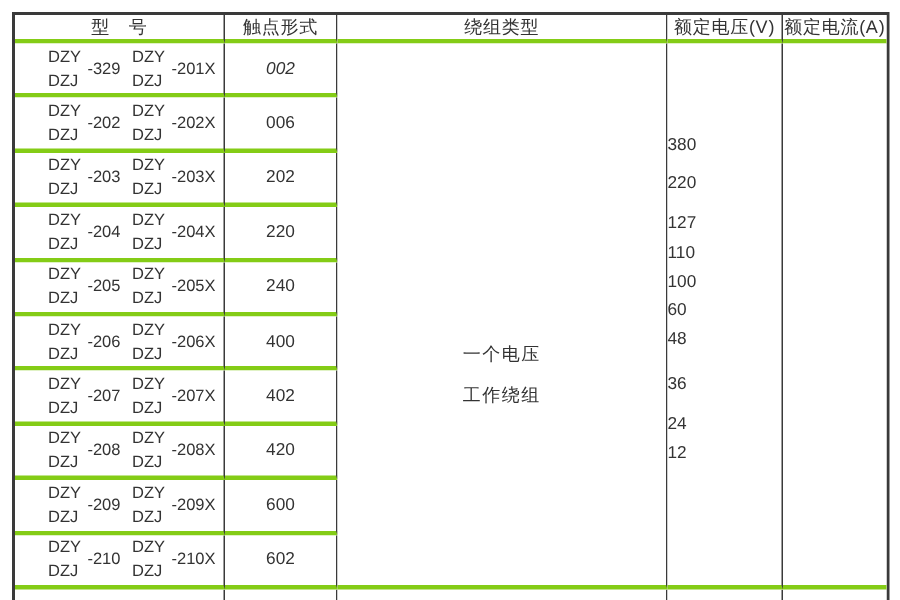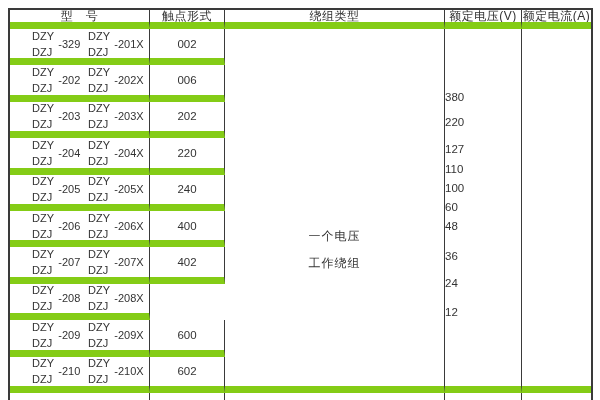--- a/index.html
+++ b/index.html
@@ -14,21 +14,21 @@
     position: absolute; left: 8px; top: 8px;
     width: 585px;
     border: 2px solid #3a3a3a;
     background: #ffffff;
     display: grid;
     grid-template-columns: 140px 75px 220px 77px 69px;
     grid-template-rows: 19px repeat(10, 36.4px) 15px;
   }
   .cell {
     border-right: 1px solid #3a3a3a;
-    border-bottom: 7px solid #84cc16;
+    border-bottom: 3px solid #84cc16;
     background: #ffffff;
     overflow: hidden;
   }
   .cell.last-col { border-right: none; }
   .cell.no-bottom { border-bottom: none; }
   .header-cell {
     display: flex; align-items: center; justify-content: center;
     font-size: 12px; color: #333333; letter-spacing: 0.5px;
   }
   .model-cell {
@@ -78,42 +78,42 @@
   <div class="cell merged-cell voltage-cell" id="voltage-cell">
       <div class="voltage-value" style="top: 61px;">380</div>
       <div class="voltage-value" style="top: 86px;">220</div>
       <div class="voltage-value" style="top: 113px;">127</div>
       <div class="voltage-value" style="top: 133px;">110</div>
       <div class="voltage-value" style="top: 152px;">100</div>
       <div class="voltage-value" style="top: 171px;">60</div>
       <div class="voltage-value" style="top: 190px;">48</div>
       <div class="voltage-value" style="top: 220px;">36</div>
       <div class="voltage-value" style="top: 247px;">24</div>
-      <div class="voltage-value" style="top: 276px;">12</div>
+      <div class="voltage-value" style="top: 266px;">12</div>
     </div>
   <div class="cell merged-cell current-cell last-col" id="current-cell"></div>
 
   <div class="cell no-bottom" style="grid-column:1;grid-row:12;"></div>
   <div class="cell no-bottom" style="grid-column:2;grid-row:12;"></div>
   <div class="cell no-bottom" style="grid-column:3;grid-row:12;"></div>
   <div class="cell no-bottom" style="grid-column:4;grid-row:12;"></div>
   <div class="cell no-bottom last-col" style="grid-column:5;grid-row:12;"></div>
 <div class="cell model-cell" style="grid-area: 2 / 1;">
       <span class="series-stack">
         <span class="">DZY</span>
         <span class="">DZJ</span>
       </span>
       <span class="model-code">-329</span>
       <span class="series-stack">
         <span class="">DZY</span>
         <span class="">DZJ</span>
       </span>
       <span class="model-code-x">-201X</span>
     </div>
-    <div class="cell contact-cell" style="grid-area: 2 / 2;">002</div>
+    <div class="cell contact-cell" style="grid-area: 2 / 2; font-style: italic;">002</div>
     <div class="cell model-cell" style="grid-area: 3 / 1;">
       <span class="series-stack">
         <span class="">DZY</span>
         <span class="">DZJ</span>
       </span>
       <span class="model-code">-202</span>
       <span class="series-stack">
         <span class="">DZY</span>
         <span class="">DZJ</span>
       </span>
@@ -190,20 +190,21 @@
         <span class="">DZY</span>
         <span class="">DZJ</span>
       </span>
       <span class="model-code">-208</span>
       <span class="series-stack">
         <span class="">DZY</span>
         <span class="">DZJ</span>
       </span>
       <span class="model-code-x">-208X</span>
     </div>
+    <div class="cell contact-cell" style="grid-area: 9 / 2;">420</div>
     <div class="cell model-cell" style="grid-area: 10 / 1;">
       <span class="series-stack">
         <span class="">DZY</span>
         <span class="">DZJ</span>
       </span>
       <span class="model-code">-209</span>
       <span class="series-stack">
         <span class="">DZY</span>
         <span class="">DZJ</span>
       </span>

